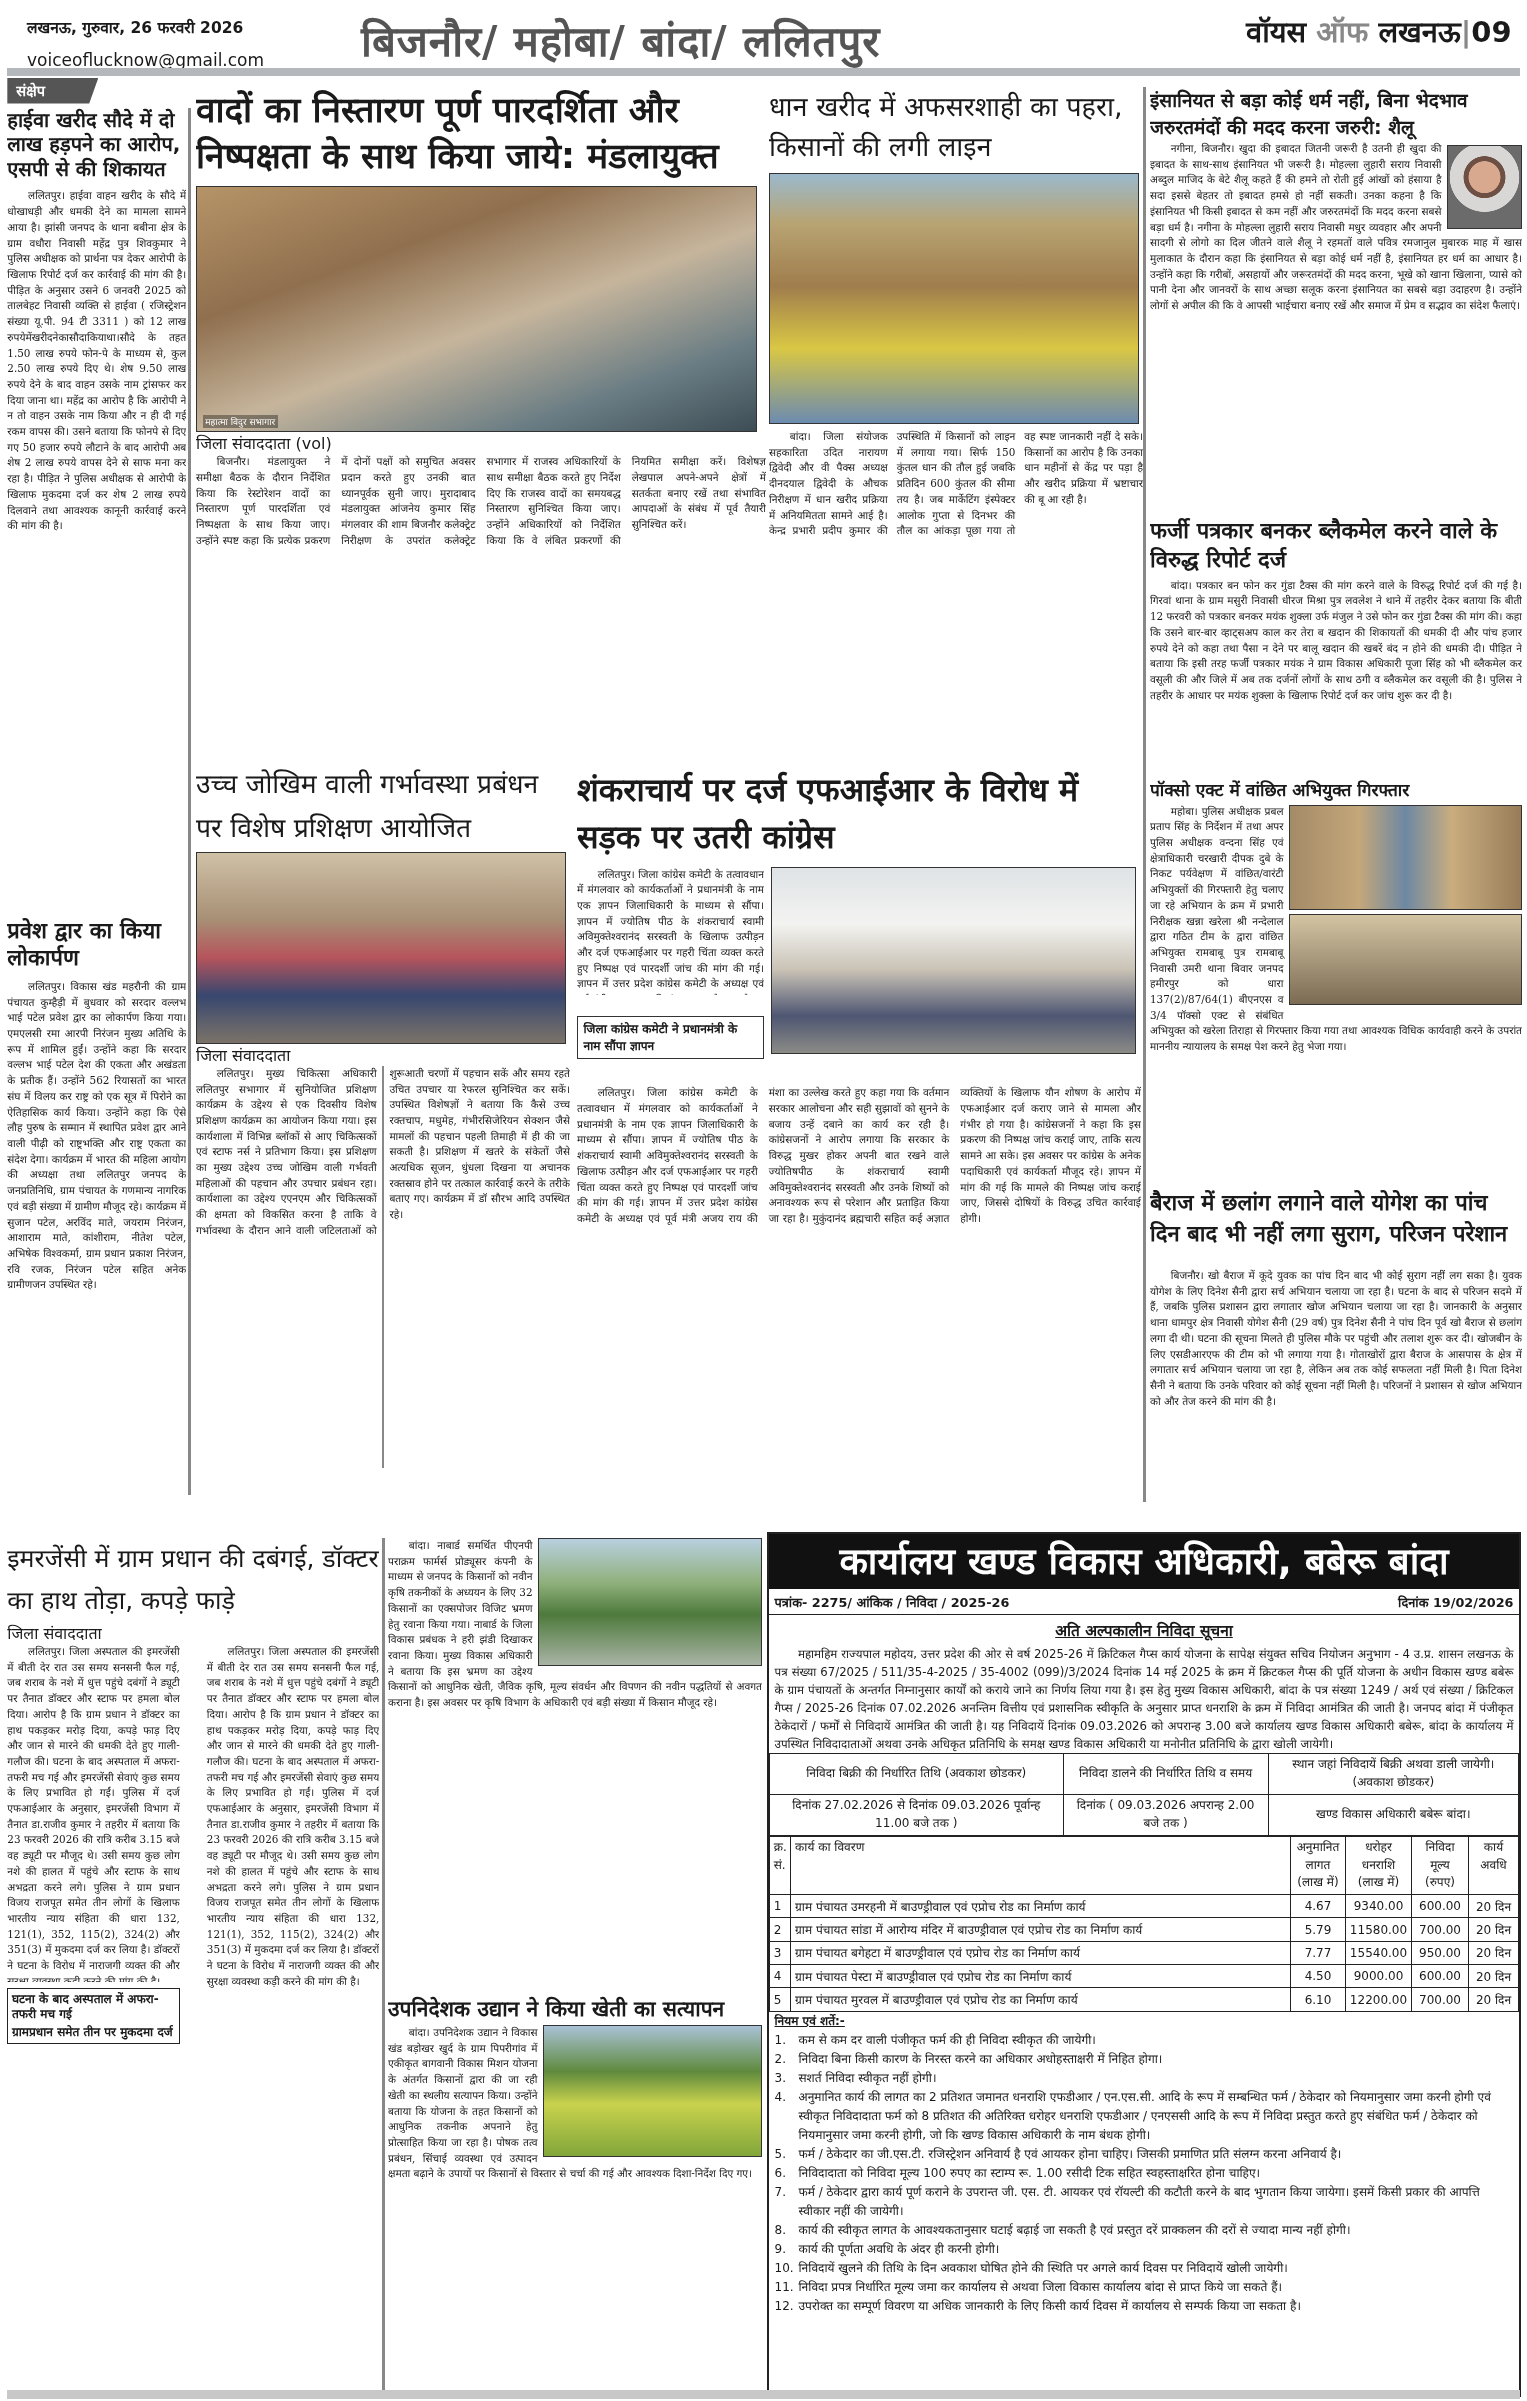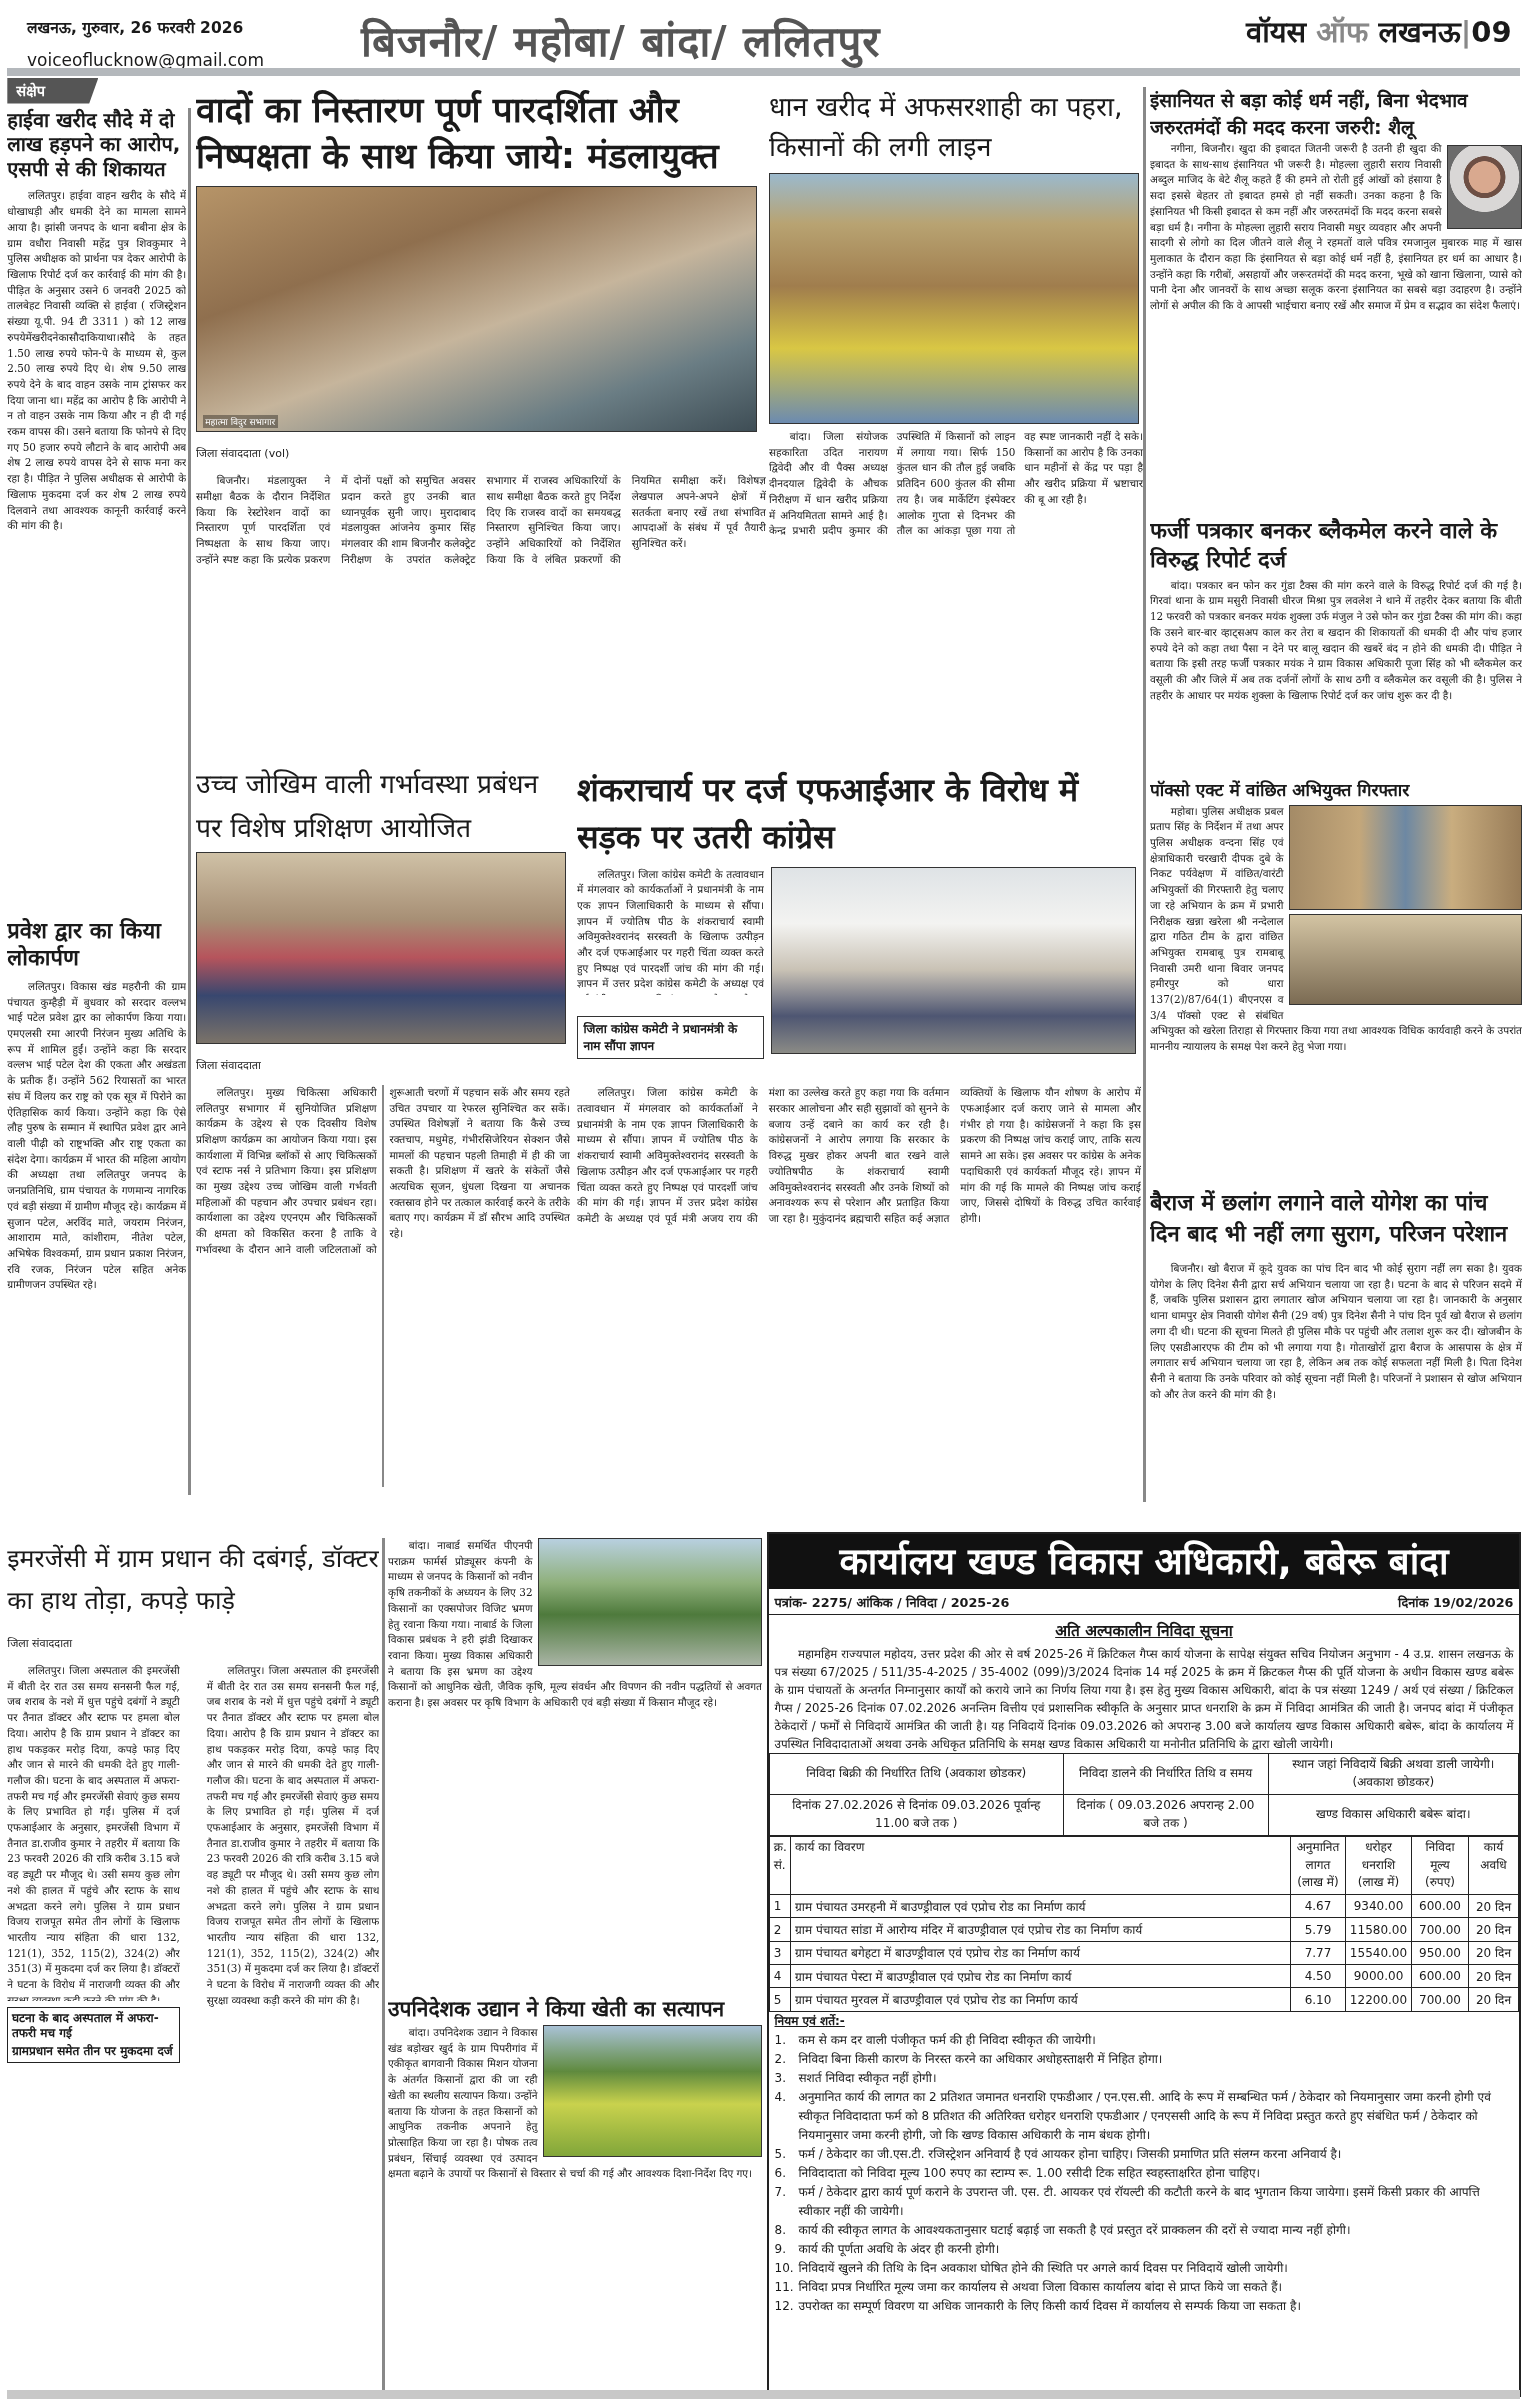--- a/index.html
+++ b/index.html
@@ -11,21 +11,21 @@
 .mast-section{left:361px;top:11px;font-size:42px;font-weight:bold;color:#555;letter-spacing:0.9px}
 .mast-brand{right:16.4px;top:11px;font-size:29px;font-weight:bold}
 .mast-brand .of{color:#888}
 .mast-bar{left:7.3px;top:68px;width:1513px;height:8.2px;background:#b4b8bc}
 .sanshep{left:7.3px;top:78px;width:91px;height:25.6px;background:#555;color:#fff;font-size:14.6px;font-weight:bold;padding:1.8px 9px;clip-path:polygon(0 0,100% 0,90% 100%,0 100%)}
 .col{position:absolute;overflow:hidden}
 .vrule{position:absolute;width:2.7px;background:#888}
 .hl{font-weight:bold;line-height:1.22}
 .txt{font-family:"DejaVu Serif",serif;font-size:10.4px;line-height:15.7px;text-align:justify}
 .txt p{text-indent:2em}
-.byline{font-size:11px;margin:13px 0}
+.byline{font-size:16px;margin:0 0}
 .photo{border:1.8px solid #333;position:relative}
 .ph-meeting{background:linear-gradient(160deg,#b69468 0%,#8f6f4e 30%,#c6b59c 55%,#6a7d84 80%,#3e4d55 100%)}
 .ph-grain{background:linear-gradient(180deg,#9bb9cc 0%,#b8a372 20%,#a07d4d 45%,#d9c744 70%,#6c8bb0 100%)}
 .ph-man{background:radial-gradient(circle at 50% 38%,#d9a98f 0 25%,#6d4f44 26% 33%,#d9d7d6 34% 55%,#6b6b6b 56%)}
 .ph-group{background:linear-gradient(180deg,#cfc1a6 0%,#a78f75 35%,#b6545c 55%,#38476f 75%,#7b7369 100%)}
 .ph-congress{background:linear-gradient(180deg,#dfe3e6 0%,#f3f3f1 30%,#c9c2b5 55%,#4e5672 80%,#8b8b86 100%)}
 .ph-police{background:linear-gradient(90deg,#a48b67 0%,#c4a77a 30%,#6d88a3 50%,#c9ad7f 70%,#987c58 100%)}
 .ph-police2{background:linear-gradient(180deg,#d3c4a3,#7b6b53)}
 .ph-bus{background:linear-gradient(180deg,#b8d0e0 0%,#8fb07b 35%,#4e7a3c 60%,#a9b4a5 100%)}
 .ph-field{background:linear-gradient(180deg,#a9c2d6 0%,#5f8a3e 35%,#c9d24d 60%,#81a63a 100%)}
@@ -117,21 +117,21 @@
   <div class="hl" style="font-size:17.3px;line-height:25.6px">पॉक्सो एक्ट में वांछित अभियुक्त गिरफ्तार</div>
   <div class="photo ph-police" style="float:right;width:233px;height:105px;margin:1.8px 0 3.7px 5.5px"></div>
   <div class="photo ph-police2" style="float:right;clear:right;width:233px;height:91px;margin:0 0 3.7px 5.5px"></div>
   <div class="txt">
       <p>महोबा। पुलिस अधीक्षक प्रबल प्रताप सिंह के निर्देशन में तथा अपर पुलिस अधीक्षक वन्दना सिंह एवं क्षेत्राधिकारी चरखारी दीपक दुबे के निकट पर्यवेक्षण में वांछित/वारंटी अभियुक्तों की गिरफ्तारी हेतु चलाए जा रहे अभियान के क्रम में प्रभारी निरीक्षक खन्ना खरेला श्री नन्देलाल द्वारा गठित टीम के द्वारा वांछित अभियुक्त रामबाबू पुत्र रामबाबू निवासी उमरी थाना बिवार जनपद हमीरपुर को धारा 137(2)/87/64(1) बीएनएस व 3/4 पॉक्सो एक्ट से संबंधित अभियुक्त को खरेला तिराहा से गिरफ्तार किया गया तथा आवश्यक विधिक कार्यवाही करने के उपरांत माननीय न्यायालय के समक्ष पेश करने हेतु भेजा गया।</p>
     </div>
 </div>
 
 <div class="col" style="left:1150px;top:1187px;width:372px;height:310px">
   <div class="hl" style="font-size:22px;line-height:31px">बैराज में छलांग लगाने वाले योगेश का पांच दिन बाद भी नहीं लगा सुराग, परिजन परेशान</div>
-  <div class="txt" style="margin-top:12px">
+  <div class="txt" style="margin-top:19px">
       <p>बिजनौर। खो बैराज में कूदे युवक का पांच दिन बाद भी कोई सुराग नहीं लग सका है। युवक योगेश के लिए दिनेश सैनी द्वारा सर्च अभियान चलाया जा रहा है। घटना के बाद से परिजन सदमे में हैं, जबकि पुलिस प्रशासन द्वारा लगातार खोज अभियान चलाया जा रहा है। जानकारी के अनुसार थाना धामपुर क्षेत्र निवासी योगेश सैनी (29 वर्ष) पुत्र दिनेश सैनी ने पांच दिन पूर्व खो बैराज से छलांग लगा दी थी। घटना की सूचना मिलते ही पुलिस मौके पर पहुंची और तलाश शुरू कर दी। खोजबीन के लिए एसडीआरएफ की टीम को भी लगाया गया है। गोताखोरों द्वारा बैराज के आसपास के क्षेत्र में लगातार सर्च अभियान चलाया जा रहा है, लेकिन अब तक कोई सफलता नहीं मिली है। पिता दिनेश सैनी ने बताया कि उनके परिवार को कोई सूचना नहीं मिली है। परिजनों ने प्रशासन से खोज अभियान को और तेज करने की मांग की है।</p>
     </div>
 </div>
 
 <div class="col" style="left:196px;top:762px;width:374px;height:735px">
   <div class="hl" style="font-size:26.5px;font-weight:normal;line-height:44px">उच्च जोखिम वाली गर्भावस्था प्रबंधन पर विशेष प्रशिक्षण आयोजित</div>
   <div class="photo ph-group" style="width:370px;height:192px;margin-top:1.8px"></div>
   <div class="byline">जिला संवाददाता</div>
   <div class="txt" style="column-count:2;column-gap:12.8px;column-rule:2.7px solid #888;height:402px">
       <p>ललितपुर। मुख्य चिकित्सा अधिकारी ललितपुर सभागार में सुनियोजित प्रशिक्षण कार्यक्रम के उद्देश्य से एक दिवसीय विशेष प्रशिक्षण कार्यक्रम का आयोजन किया गया। इस कार्यशाला में विभिन्न ब्लॉकों से आए चिकित्सकों एवं स्टाफ नर्स ने प्रतिभाग किया। इस प्रशिक्षण का मुख्य उद्देश्य उच्च जोखिम वाली गर्भवती महिलाओं की पहचान और उपचार प्रबंधन रहा। कार्यशाला का उद्देश्य एएनएम और चिकित्सकों की क्षमता को विकसित करना है ताकि वे गर्भावस्था के दौरान आने वाली जटिलताओं को शुरूआती चरणों में पहचान सकें और समय रहते उचित उपचार या रेफरल सुनिश्चित कर सकें। उपस्थित विशेषज्ञों ने बताया कि कैसे उच्च रक्तचाप, मधुमेह, गंभीरसिजेरियन सेक्शन जैसे मामलों की पहचान पहली तिमाही में ही की जा सकती है। प्रशिक्षण में खतरे के संकेतों जैसे अत्यधिक सूजन, धुंधला दिखना या अचानक रक्तस्राव होने पर तत्काल कार्रवाई करने के तरीके बताए गए। कार्यक्रम में डॉ सौरभ आदि उपस्थित रहे।</p>

